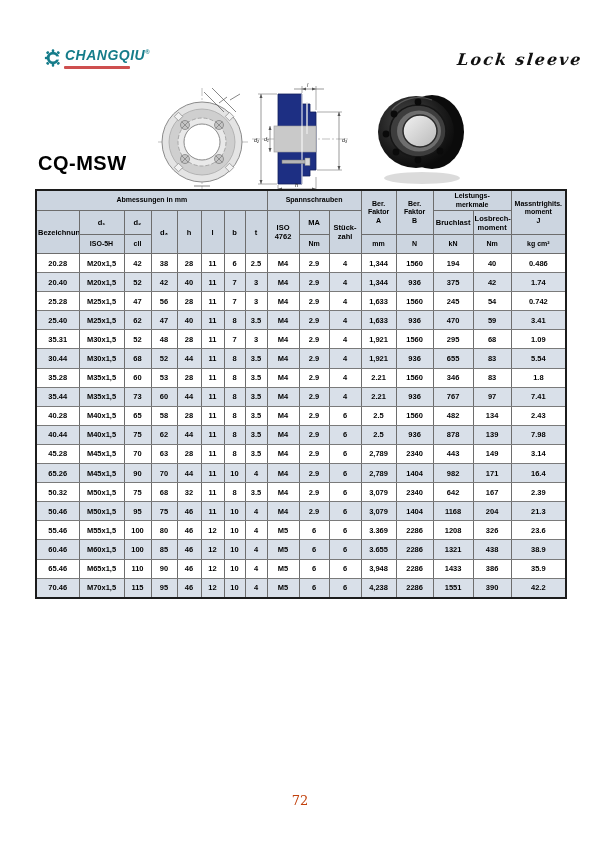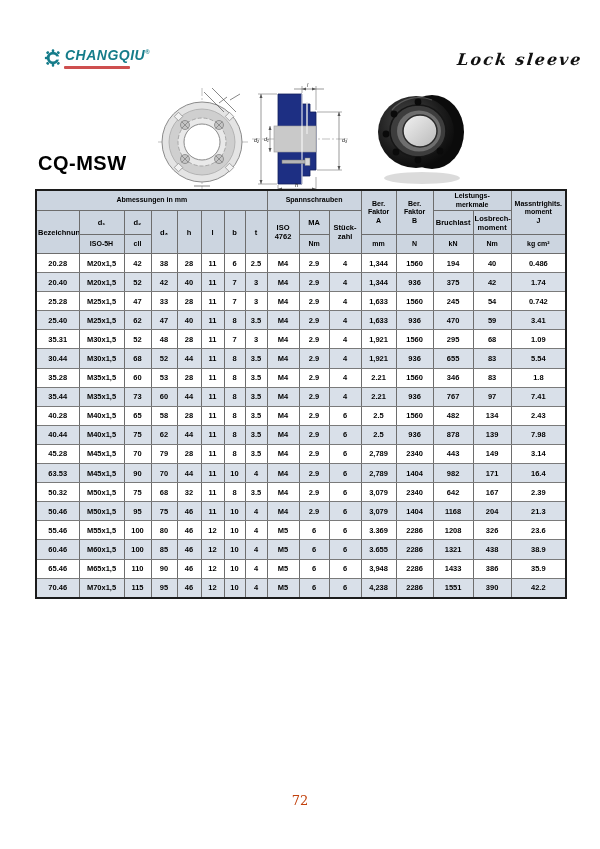--- a/index.html
+++ b/index.html
@@ -298,21 +298,21 @@
             <td>1,344</td>
             <td>936</td>
             <td>375</td>
             <td>42</td>
             <td>1.74</td>
           </tr>
           <tr>
             <td>25.28</td>
             <td>M25x1,5</td>
             <td>47</td>
-            <td>33</td>
+            <td>56</td>
             <td>28</td>
             <td>11</td>
             <td>7</td>
             <td>3</td>
             <td>M4</td>
             <td>2.9</td>
             <td>4</td>
             <td>1,633</td>
             <td>1560</td>
             <td>245</td>
@@ -442,36 +442,36 @@
             <td>2.5</td>
             <td>936</td>
             <td>878</td>
             <td>139</td>
             <td>7.98</td>
           </tr>
           <tr>
             <td>45.28</td>
             <td>M45x1,5</td>
             <td>70</td>
-            <td>79</td>
+            <td>63</td>
             <td>28</td>
             <td>11</td>
             <td>8</td>
             <td>3.5</td>
             <td>M4</td>
             <td>2.9</td>
             <td>6</td>
             <td>2,789</td>
             <td>2340</td>
             <td>443</td>
             <td>149</td>
             <td>3.14</td>
           </tr>
           <tr>
-            <td>63.53</td>
+            <td>65.26</td>
             <td>M45x1,5</td>
             <td>90</td>
             <td>70</td>
             <td>44</td>
             <td>11</td>
             <td>10</td>
             <td>4</td>
             <td>M4</td>
             <td>2.9</td>
             <td>6</td>

